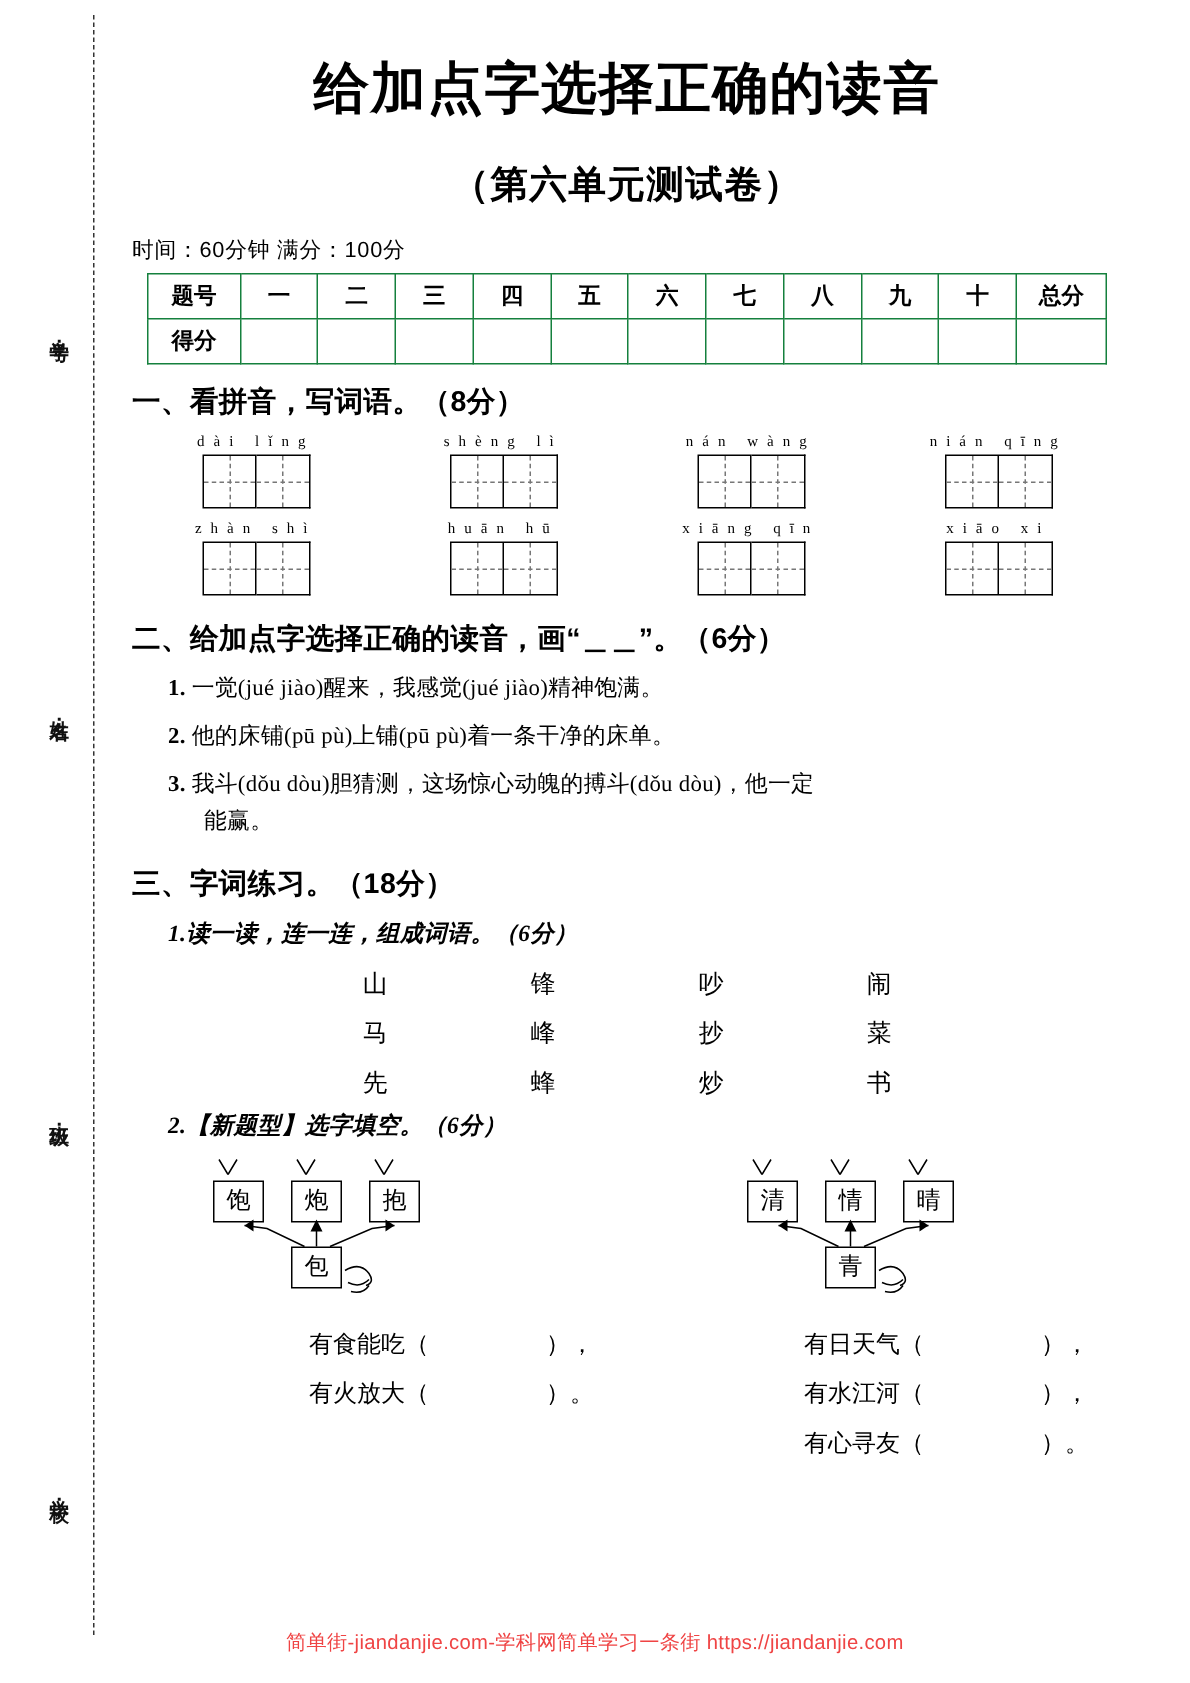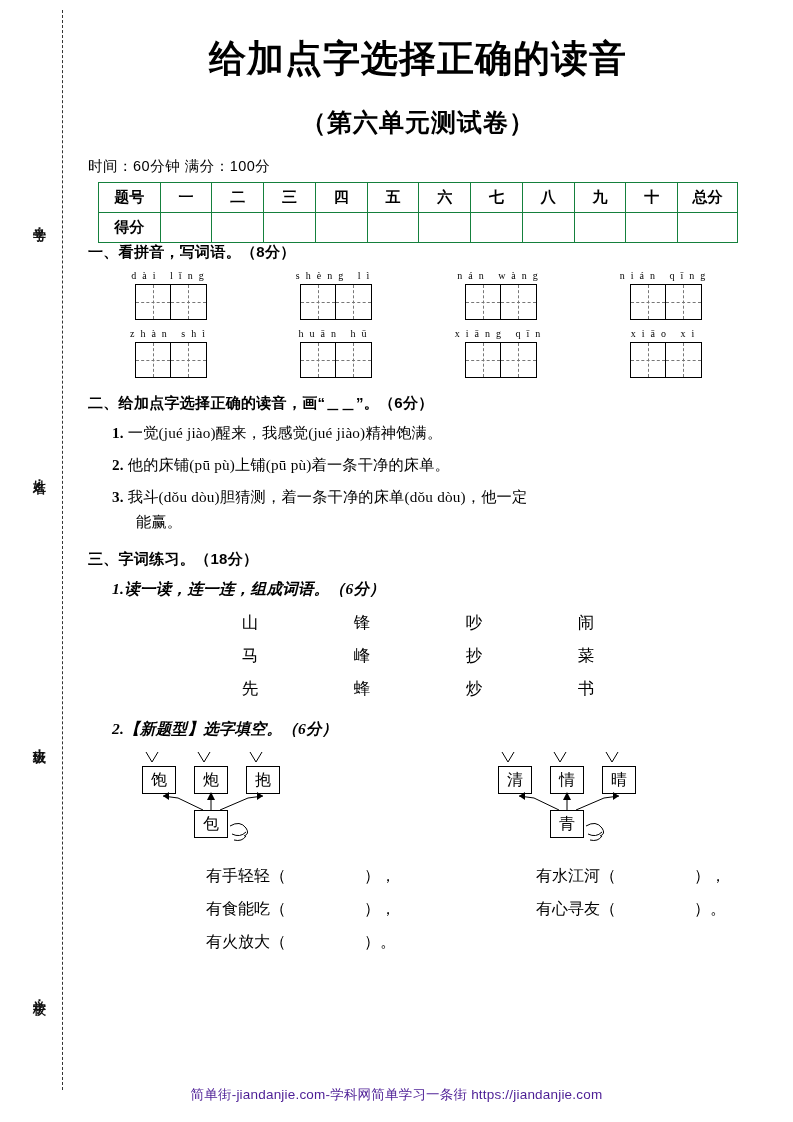--- a/index.html
+++ b/index.html
@@ -88,22 +88,22 @@
     font-size: 15px;
     font-weight: bold;
   }
   table.score td.lbl { width: 62px; }
   table.score td.cell { width: 52px; }
   table.score td.total { width: 60px; }
 
   .sec {
     font-family: "Liberation Sans", sans-serif;
     font-weight: bold;
-    font-size: 15px;
-    margin: 0 0 4px 0;
+    font-size: 19px;
+    margin: 12px 0 4px 0;
     letter-spacing: 0.3px;
   }
   .sub {
     font-family: "Liberation Serif", serif;
     font-size: 15.5px;
     font-weight: bold;
     margin: 10px 0 4px 24px;
     letter-spacing: 0.3px;
     font-style: italic;
   }
@@ -201,21 +201,21 @@
 
   .footer {
     position: absolute;
     left: 0; right: 0;
     bottom: 18px;
     text-align: center;
   }
   .footer .src {
     font-family: "Liberation Sans", sans-serif;
     font-size: 13.5px;
-    color: #4c1d95;
+    color: #ef4444;
     letter-spacing: 0.2px;
   }
   .footer .pg {
     font-family: "Liberation Sans", sans-serif;
     font-size: 15px;
     font-weight: bold;
     letter-spacing: 10px;
     margin-top: 8px;
   }
 </style>
@@ -338,21 +338,21 @@
     <div class="q">
       <span class="num">1.</span>
       <span>一觉(jué    jiào)醒来，我感觉(jué    jiào)精神饱满。</span>
     </div>
     <div class="q">
       <span class="num">2.</span>
       <span>他的床铺(pū    pù)上铺(pū    pù)着一条干净的床单。</span>
     </div>
     <div class="q">
       <span class="num">3.</span>
-      <span>我斗(dǒu    dòu)胆猜测，着一条干净的床单(dǒu    dòu)，他一定</span>
+      <span>我斗(dǒu    dòu)胆猜测，这场惊心动魄的搏斗(dǒu    dòu)，他一定</span>
     </div>
     <div class="q indent2" style="margin-top:0;">能赢。</div>
 
     <div class="sec" style="margin-top:16px;">三、字词练习。（18分）</div>
 
     <div class="sub">1.读一读，连一连，组成词语。（6分）</div>
 
     <div class="match">
       <div class="col">
         <div>山</div>
@@ -369,21 +369,21 @@
         <div>抄</div>
         <div>炒</div>
       </div>
       <div class="col">
         <div>闹</div>
         <div>菜</div>
         <div>书</div>
       </div>
     </div>
 
-    <div class="sub" style="margin-top:14px;">2.【新题型】选字填空。（6分）</div>
+    <div class="sub" style="margin-top:2px;">2.【新题型】选字填空。（6分）</div>
 
     <div class="fillwrap">
 
       <div class="fillblock">
         <div class="charbox" style="left:34px; top:18px;">饱</div>
         <div class="charbox" style="left:86px; top:18px;">炮</div>
         <div class="charbox" style="left:138px; top:18px;">抱</div>
         <div class="charbox" style="left:86px; top:62px;">包</div>
 
         <svg width="290" height="108" style="position:absolute; left:0; top:0;">
@@ -417,30 +417,30 @@
           <path d="M122 14 L116 4 M122 14 L128 4" stroke="#000" fill="none" stroke-width="1"></path>
           <path d="M174 14 L168 4 M174 14 L180 4" stroke="#000" fill="none" stroke-width="1"></path>
           <path d="M148 78 q10 -6 16 2 q4 6 -2 8 M150 86 q8 4 14 -2 M152 92 q8 2 12 -4" stroke="#000" fill="none" stroke-width="1"></path>
         </svg>
       </div>
     </div>
 
     <div class="anscols">
       <div class="c">
         <div class="ansrow">
-          <span>有手轻轻（</span><span class="blankline"></span><span>），</span>
-        </div>
-        <div class="ansrow">
           <span>有食能吃（</span><span class="blankline"></span><span>），</span>
         </div>
         <div class="ansrow">
           <span>有火放大（</span><span class="blankline"></span><span>）。</span>
         </div>
       </div>
       <div class="c">
+        <div class="ansrow">
+          <span>有日天气（</span><span class="blankline"></span><span>），</span>
+        </div>
         <div class="ansrow">
           <span>有水江河（</span><span class="blankline"></span><span>），</span>
         </div>
         <div class="ansrow">
           <span>有心寻友（</span><span class="blankline"></span><span>）。</span>
         </div>
       </div>
     </div>
 
   </div>

